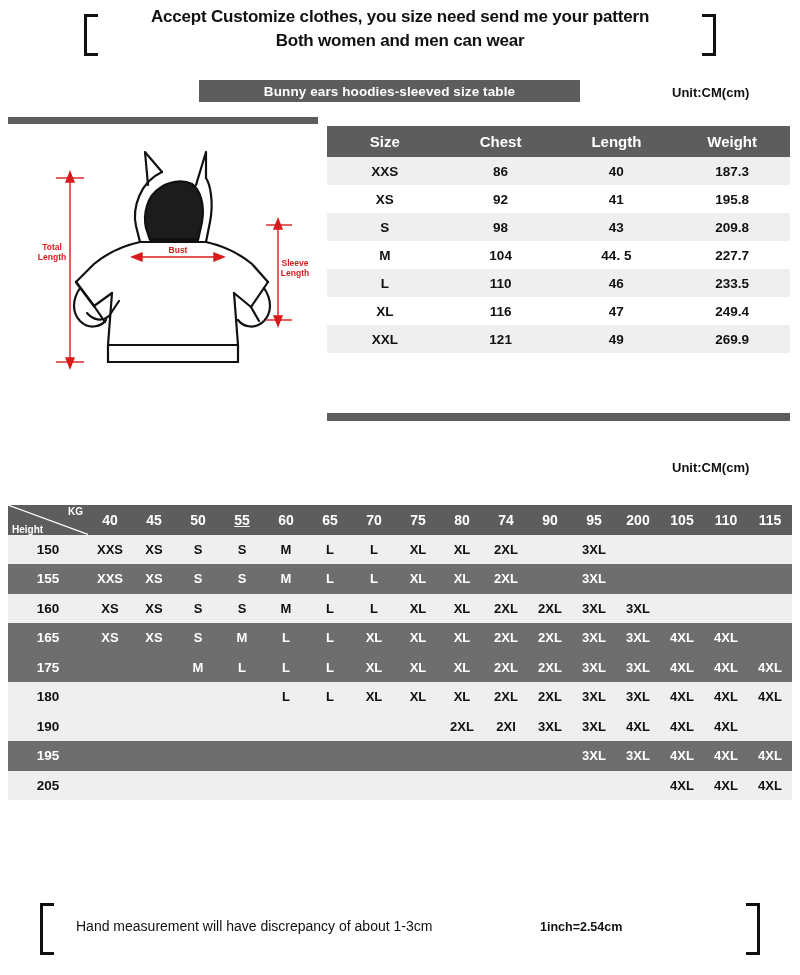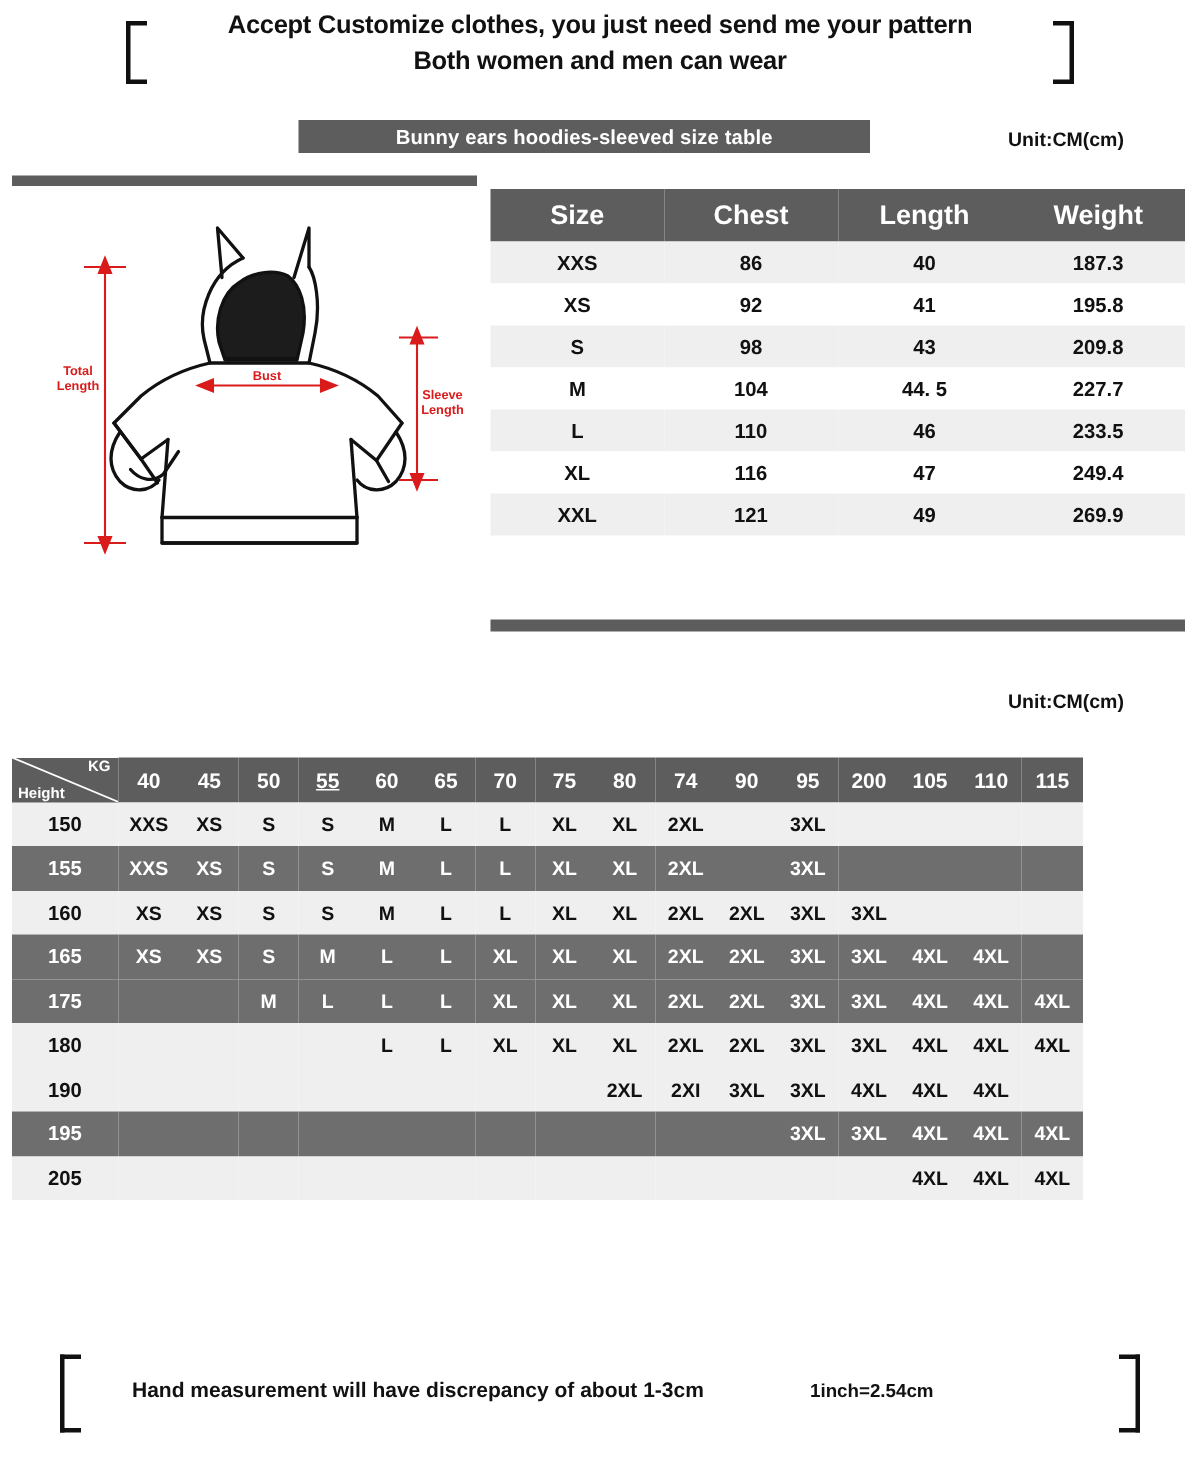--- a/index.html
+++ b/index.html
@@ -66,34 +66,34 @@
   }
 
   
   .size-table {
     position: absolute; left: 327px; top: 126px; width: 463px;
     border-collapse: collapse;
     font-size: 13.5px;
   }
   .size-table th {
     background: #5d5d5d; color: #ffffff;
-    font-weight: bold; font-size: 18px;
+    font-weight: bold; font-size: 15px;
     padding: 7px 0; text-align: center;
   }
   .size-table td {
     text-align: center; padding: 6.5px 0;
     font-weight: bold; font-size: 13.5px; color: #111;
   }
   .size-table tr.odd td { background: #efefef; }
   .size-table tr.even td { background: #ffffff; }
 
   
   .rec-wrap { position: absolute; left: 8px; top: 505px; width: 784px; }
   .rec-table {
-    border-collapse: collapse; width: 714px;
+    border-collapse: collapse; width: 784px;
     font-size: 13px; font-weight: bold;
   }
   .rec-table td, .rec-table th { text-align: center; padding: 0; height: 29.5px; }
   .rec-table thead th {
     background: #5d5d5d; color: #fff; font-size: 14px; font-weight: bold;
   }
   .rec-table tbody tr.dark td { background: #6e6e6e; color: #ffffff; }
   .rec-table tbody tr.light td { background: #efefef; color: #111111; }
   .rec-table tbody td.rowhdr { font-size: 13.5px; }
   .corner-cell {
@@ -112,37 +112,37 @@
 
   
   .footer { position: absolute; left: 40px; top: 903px; width: 720px; height: 52px; }
   .footer-bracket-l, .footer-bracket-r {
     position: absolute; top: 0; width: 14px; height: 52px;
     border-top: 3px solid #111; border-bottom: 3px solid #111;
   }
   .footer-bracket-l { left: 0; border-left: 3px solid #111; }
   .footer-bracket-r { right: 0; border-right: 3px solid #111; }
   .footer-text {
-    position: absolute; left: 24px; top: 15px;
-    font-weight: bold; font-size: 14px; padding-left: 24px;
+    position: absolute; left: 12px; top: 15px;
+    font-weight: normal; font-size: 14px; padding-left: 24px;
   }
   .footer-inch {
     position: absolute; left: 500px; top: 17px;
     font-weight: bold; font-size: 12.5px;
   }
 </style>
 </head>
 <body>
 
 <div class="page">
 
   <div class="header">
     <div class="bracket-left"></div>
     <div class="bracket-right"></div>
-    <div class="header-text">Accept Customize clothes, you just need send me your pattern</div>
+    <div class="header-text">Accept Customize clothes, you size need send me your pattern</div>
     <div class="header-text header-line-2" style="padding-top:0">Both women and men can wear</div>
   </div>
 
   <div class="title-bar" style="left:199px; top:80px; width:381px; height:22px;">
     <span>Bunny ears hoodies-sleeved size  table</span>
   </div>
   <div class="unit-label" style="left:672px; top:85px;">Unit:CM(cm)</div>
 
   <div class="rule" style="left:8px; top:117px; width:310px; height:7px;"></div>
   <div class="rule" style="left:327px; top:413px; width:463px; height:8px;"></div>

